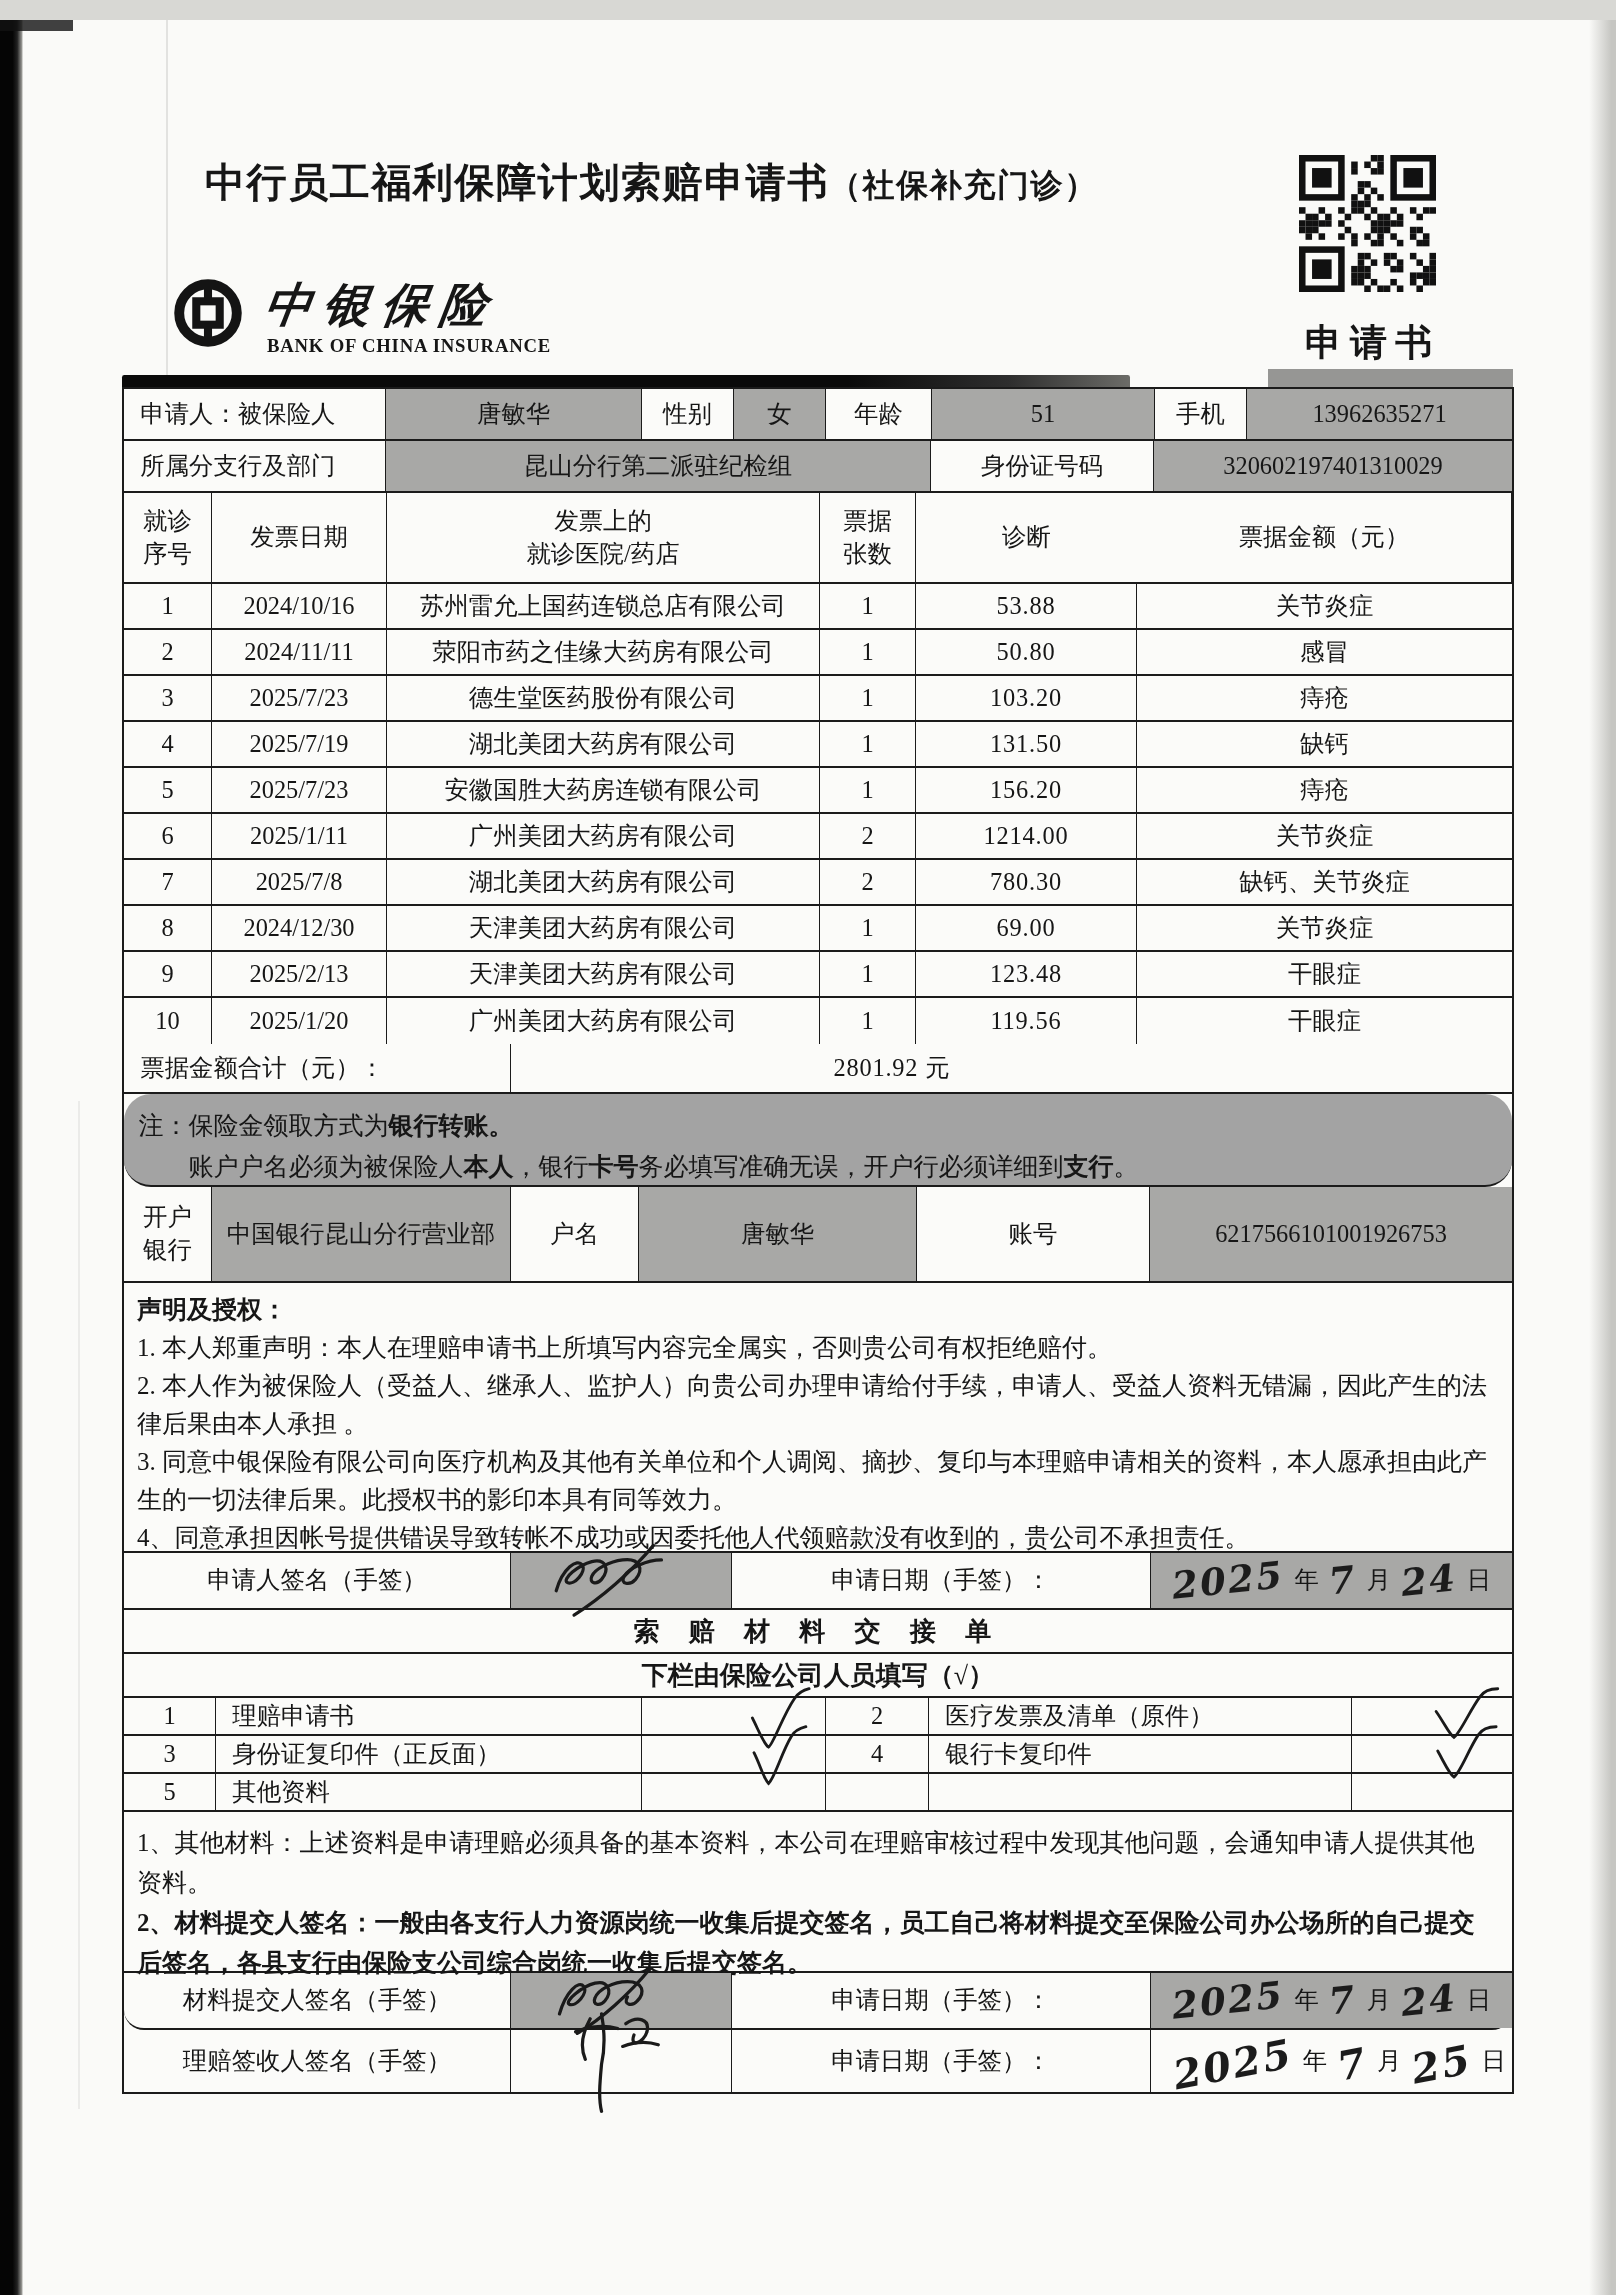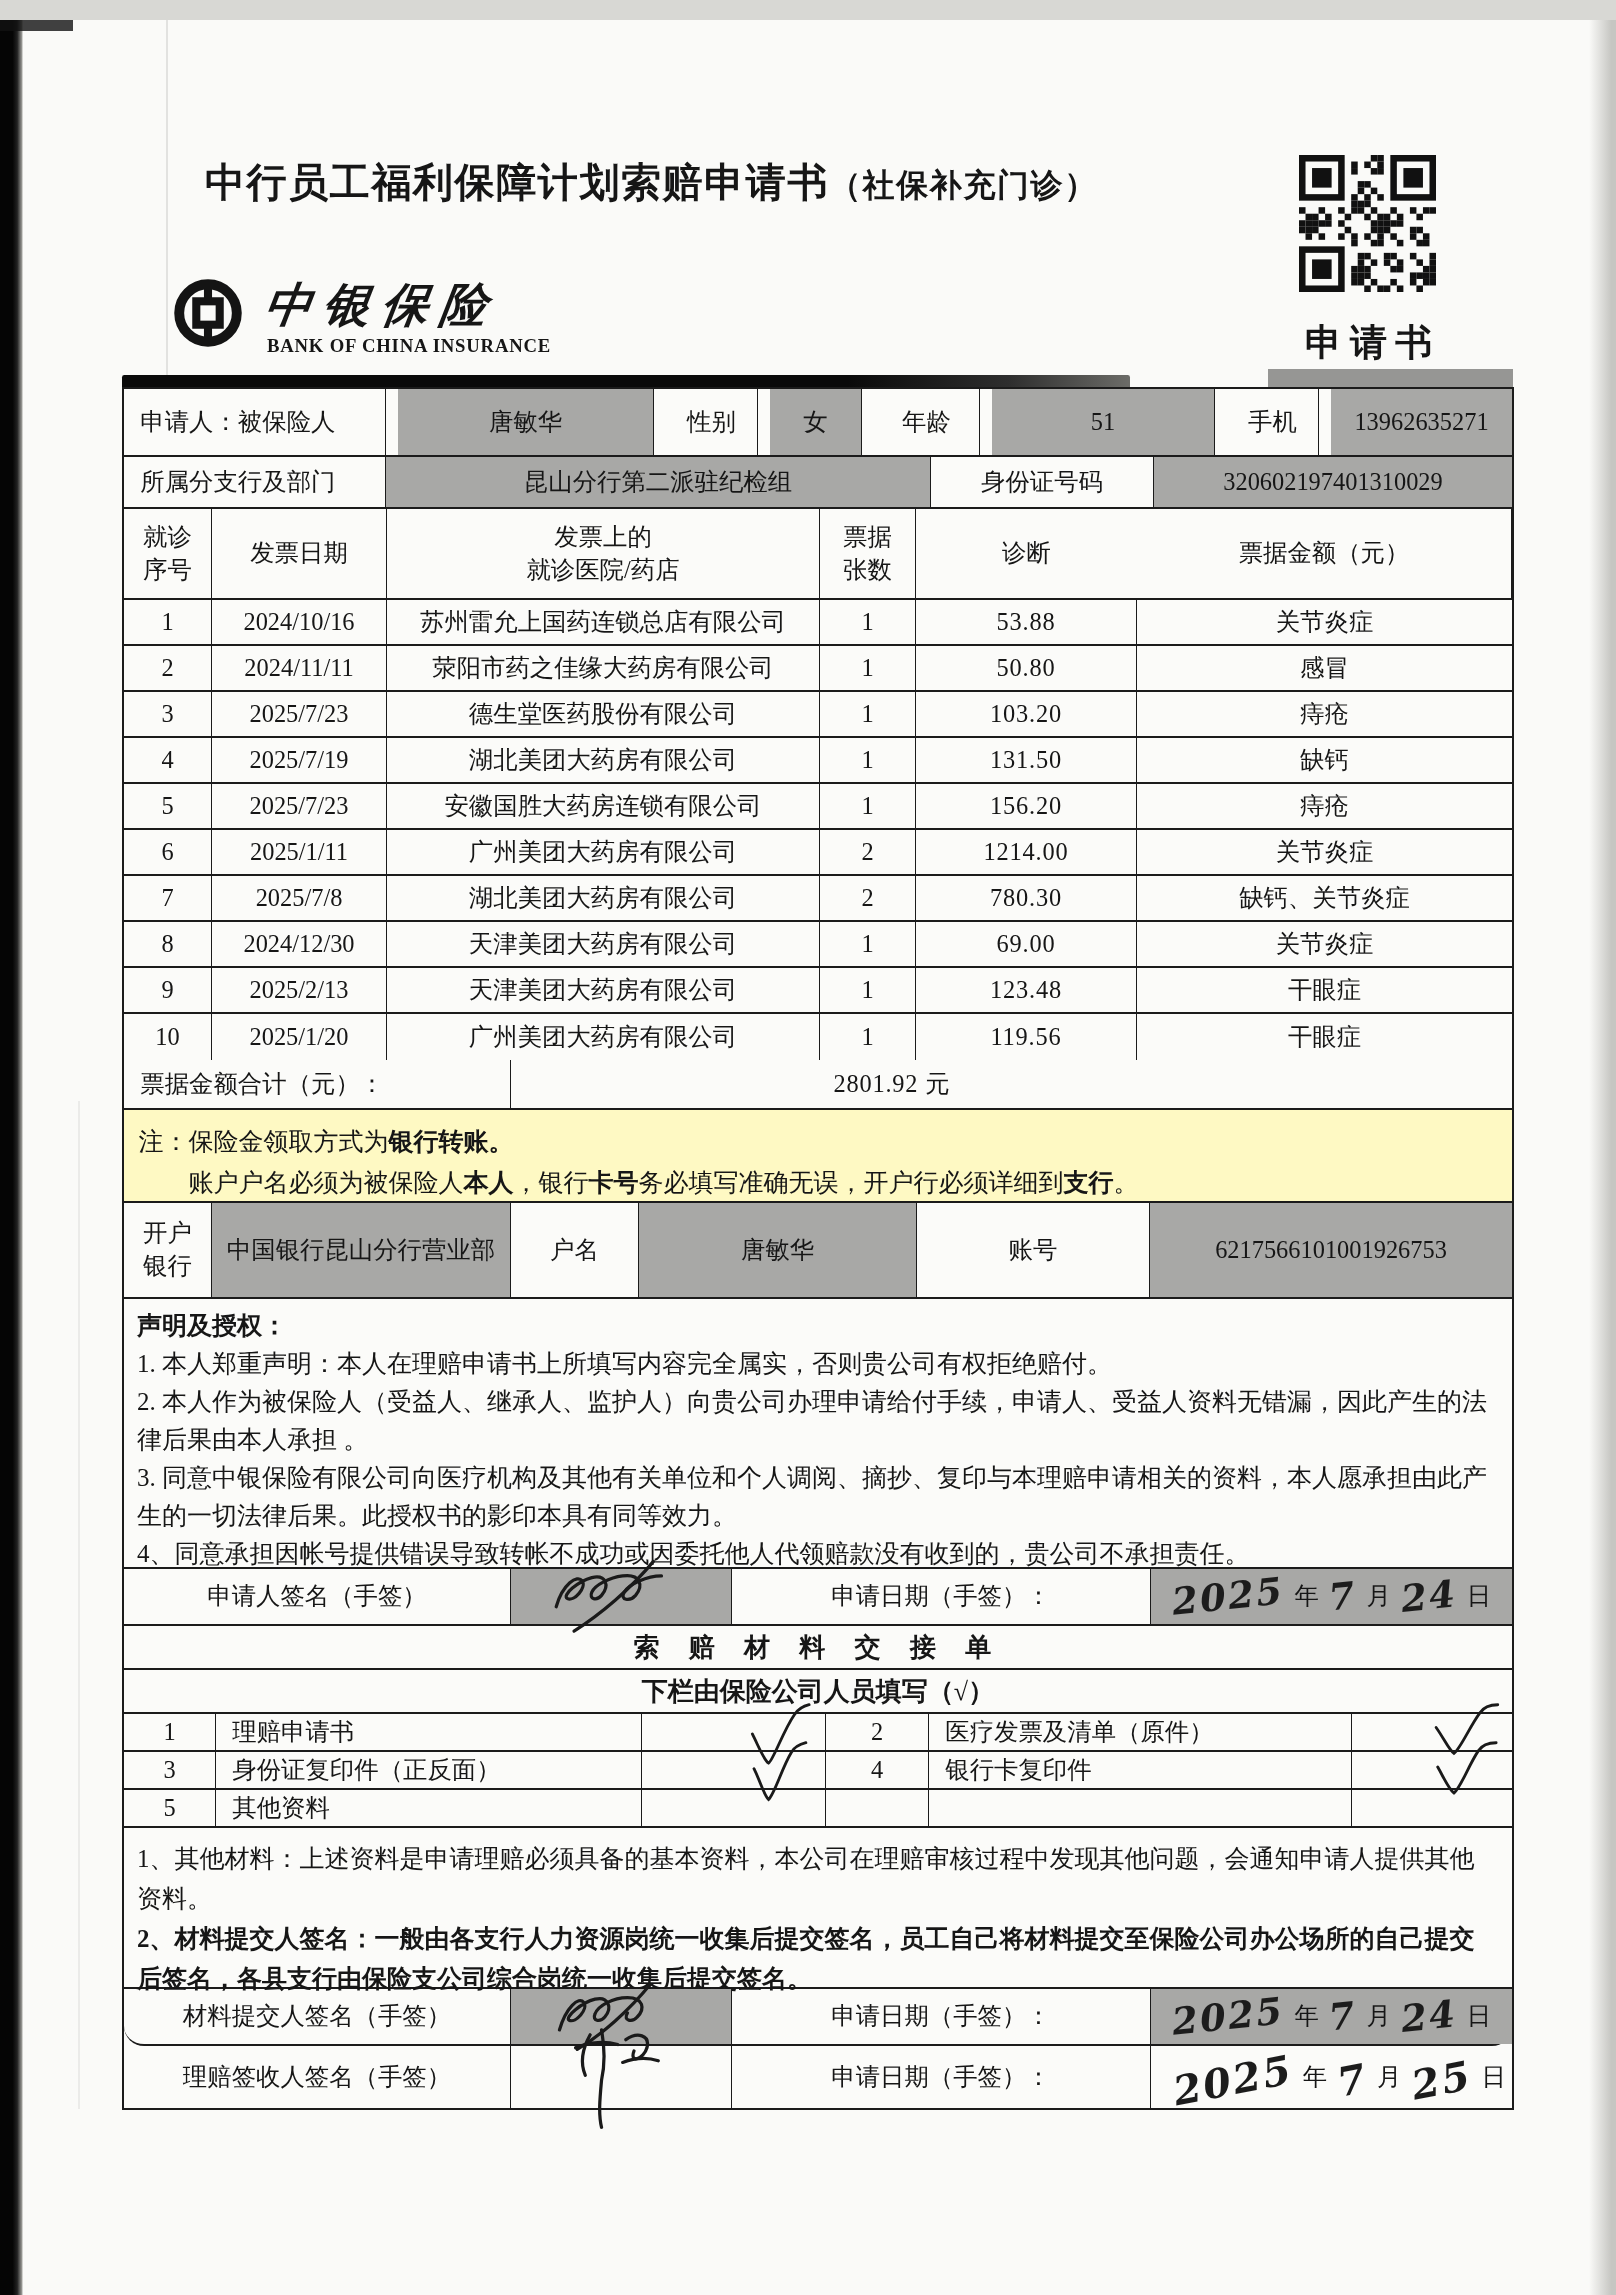--- a/index.html
+++ b/index.html
@@ -34,27 +34,27 @@
   .form { position:absolute; left:122px; top:367px; width:1392px; border:2.4px solid #1b1b1b; background:#fbfbf9; }
   .row { display:grid; border-bottom:2.4px solid #1b1b1b; }
   .row:last-child { border-bottom:none; }
   .c { border-right:1.6px solid #1b1b1b; display:flex; align-items:center; justify-content:center;
        font-size:24.4px; text-align:center; line-height:1.35; padding:1.6px 4.9px; position:relative; overflow:visible; }
   .c.last { border-right:none; }
   .c.lft { justify-content:flex-start; text-align:left; padding-left:16.3px; }
   .g { background:#a8a8a6; }
   .pre { white-space:pre-line; }
 
-  .r-applicant { grid-template-columns:262px 256px 92px 92px 106px 223px 92px 1fr; height:68px;gap:12px; }
+  .r-applicant { grid-template-columns:262px 256px 92px 92px 106px 223px 92px 1fr; height:52px; }
   .r-branch    { grid-template-columns:262px 545px 223px 1fr; height:52px; }
   .r-invhead   { grid-template-columns:88px 175px 433px 96px 221px 1fr; height:91px; }
   .r-inv       { grid-template-columns:88px 175px 433px 96px 221px 1fr; height:46px; }
   .r-total     { grid-template-columns:387px 1fr; height:50px; }
-  .sec-note    { background:#fef9c3; padding:11.4px 14.6px 8.1px 14.6px; height:93px;
-                 border-bottom:2.4px solid #1b1b1b; font-size:25px; line-height:41px; }
+  .sec-note    { background:#a3a3a3; padding:11.4px 14.6px 8.1px 14.6px; height:93px;
+                 border-bottom:2.4px solid #1b1b1b; font-size:25px; line-height:41px;border-radius:27px; }
   .r-bank      { grid-template-columns:88px 299px 128px 278px 233px 1fr; height:96px; }
   .sec-decl    { padding:8.1px 13px 6.5px 13px; border-bottom:2.4px solid #1b1b1b; font-size:25px; line-height:38px; height:270px; }
   .r-sign      { grid-template-columns:387px 221px 419px 1fr; height:57px; }
   .r-center    { display:flex; align-items:center; justify-content:center; height:44px;
                  border-bottom:2.4px solid #1b1b1b; font-weight:bold; font-size:26px; }
   .r-check     { grid-template-columns:92px 426px 184px 103px 423px 1fr; height:38px; }
   .sec-notes   { padding:11.4px 13px 4.9px 13px; border-bottom:2.4px solid #1b1b1b; font-size:25px; line-height:40px; height:161px; }
   .r-sign2     { grid-template-columns:387px 221px 419px 1fr; height:57px;border-radius:20px; }
   .r-sign3     { grid-template-columns:387px 221px 419px 1fr; height:62px; }
 

